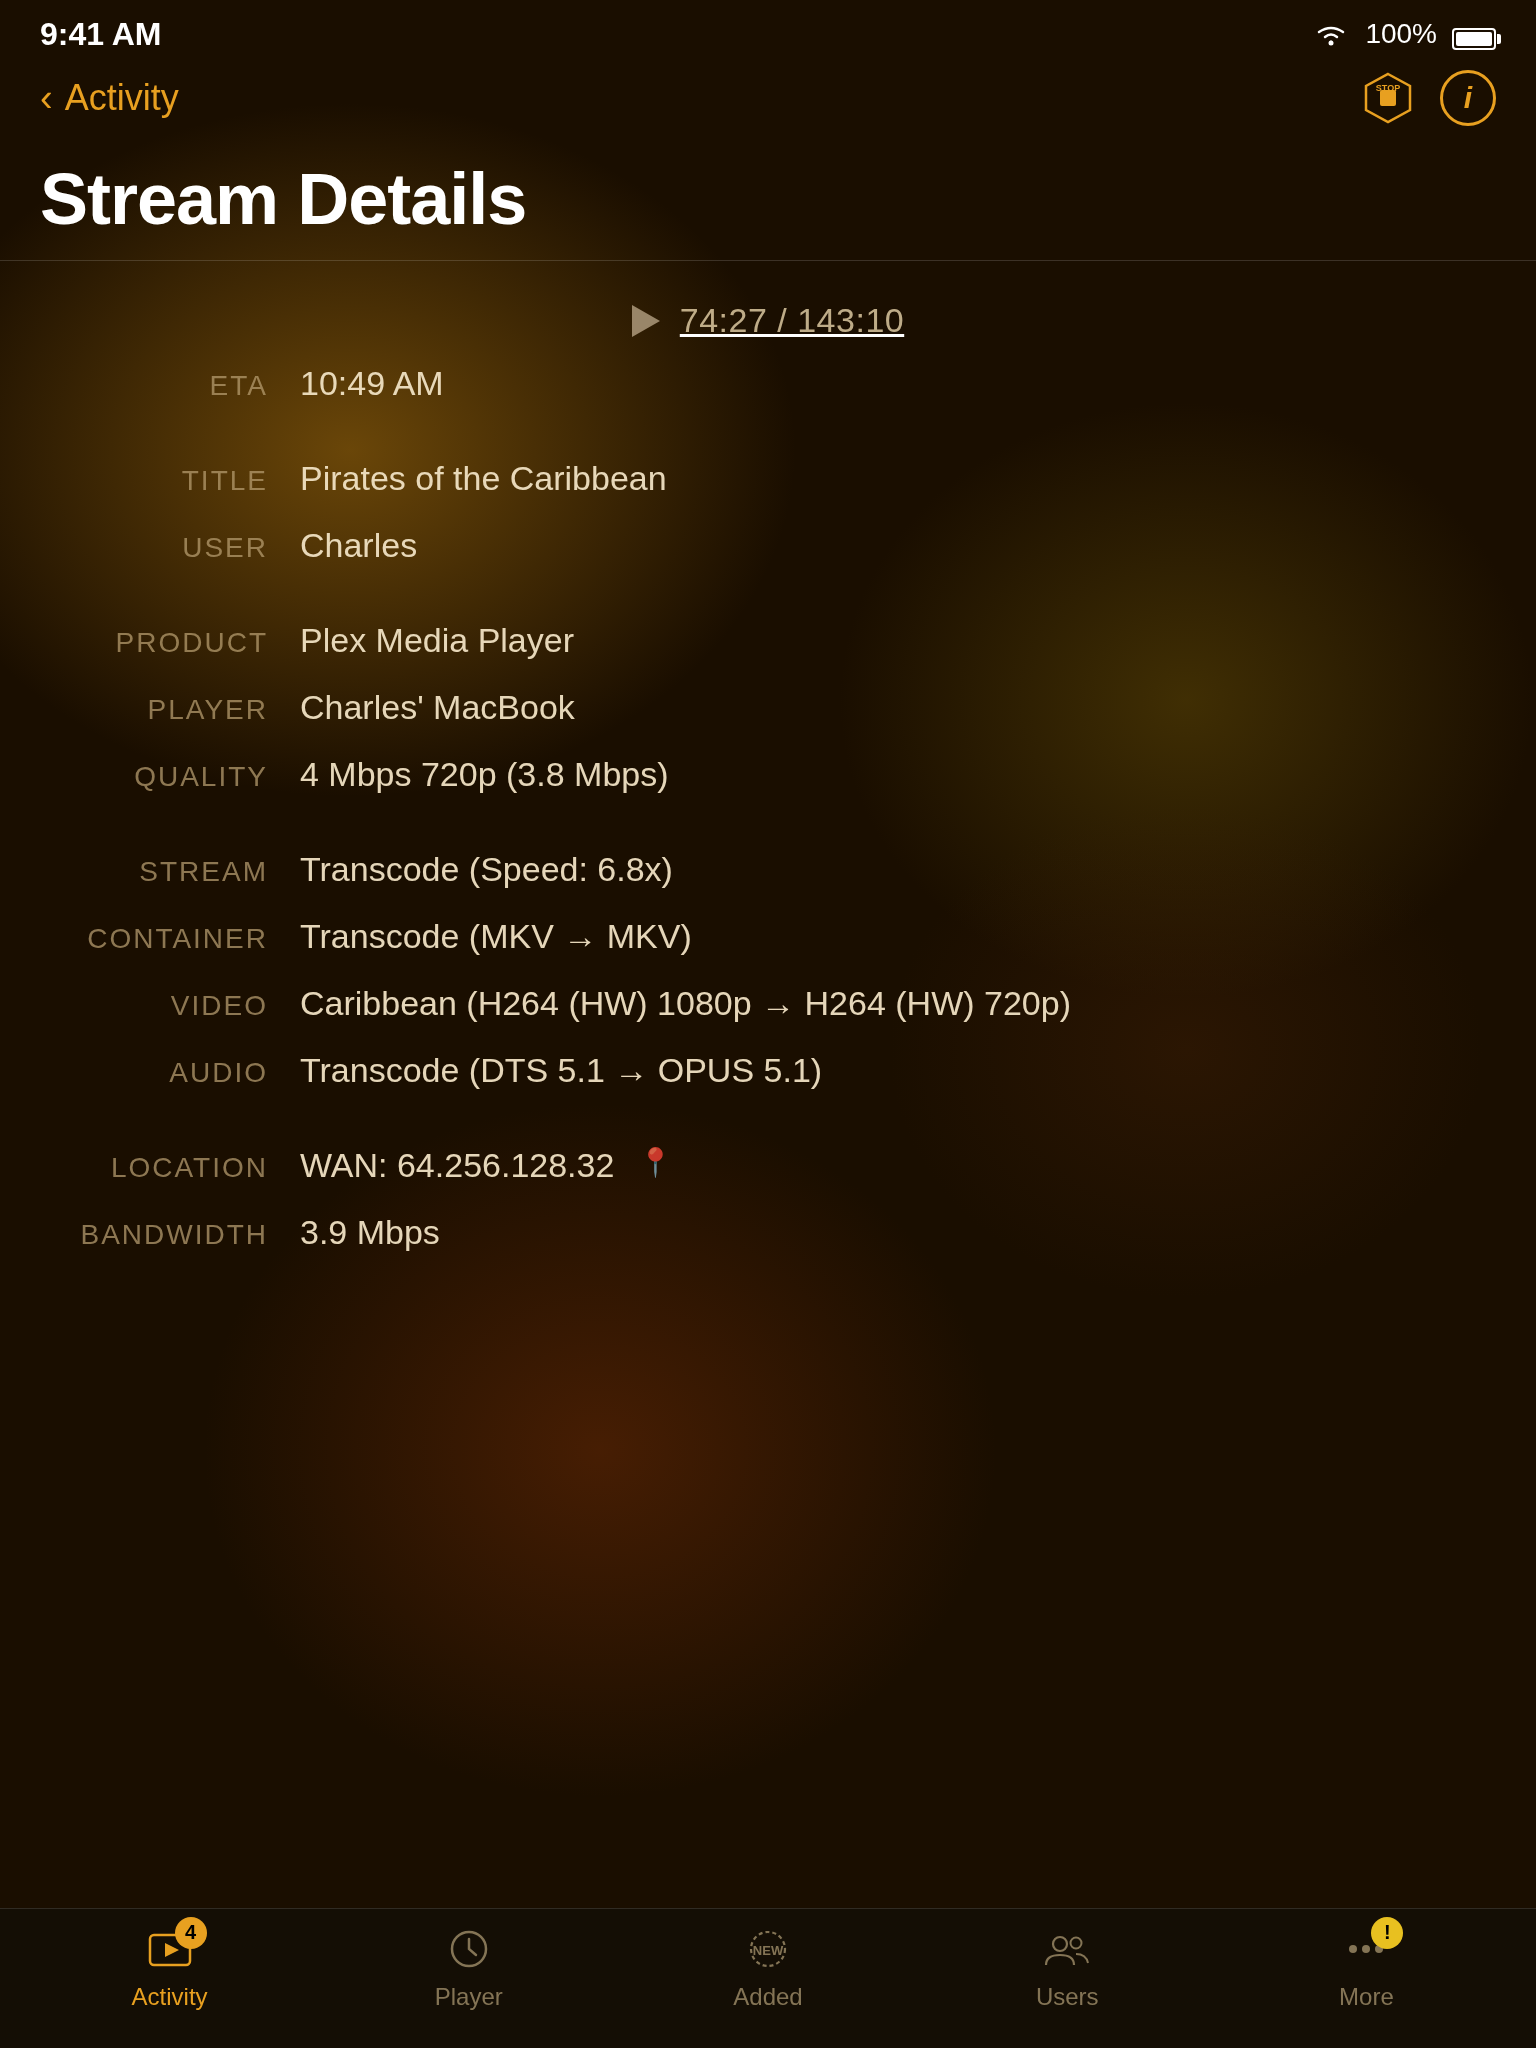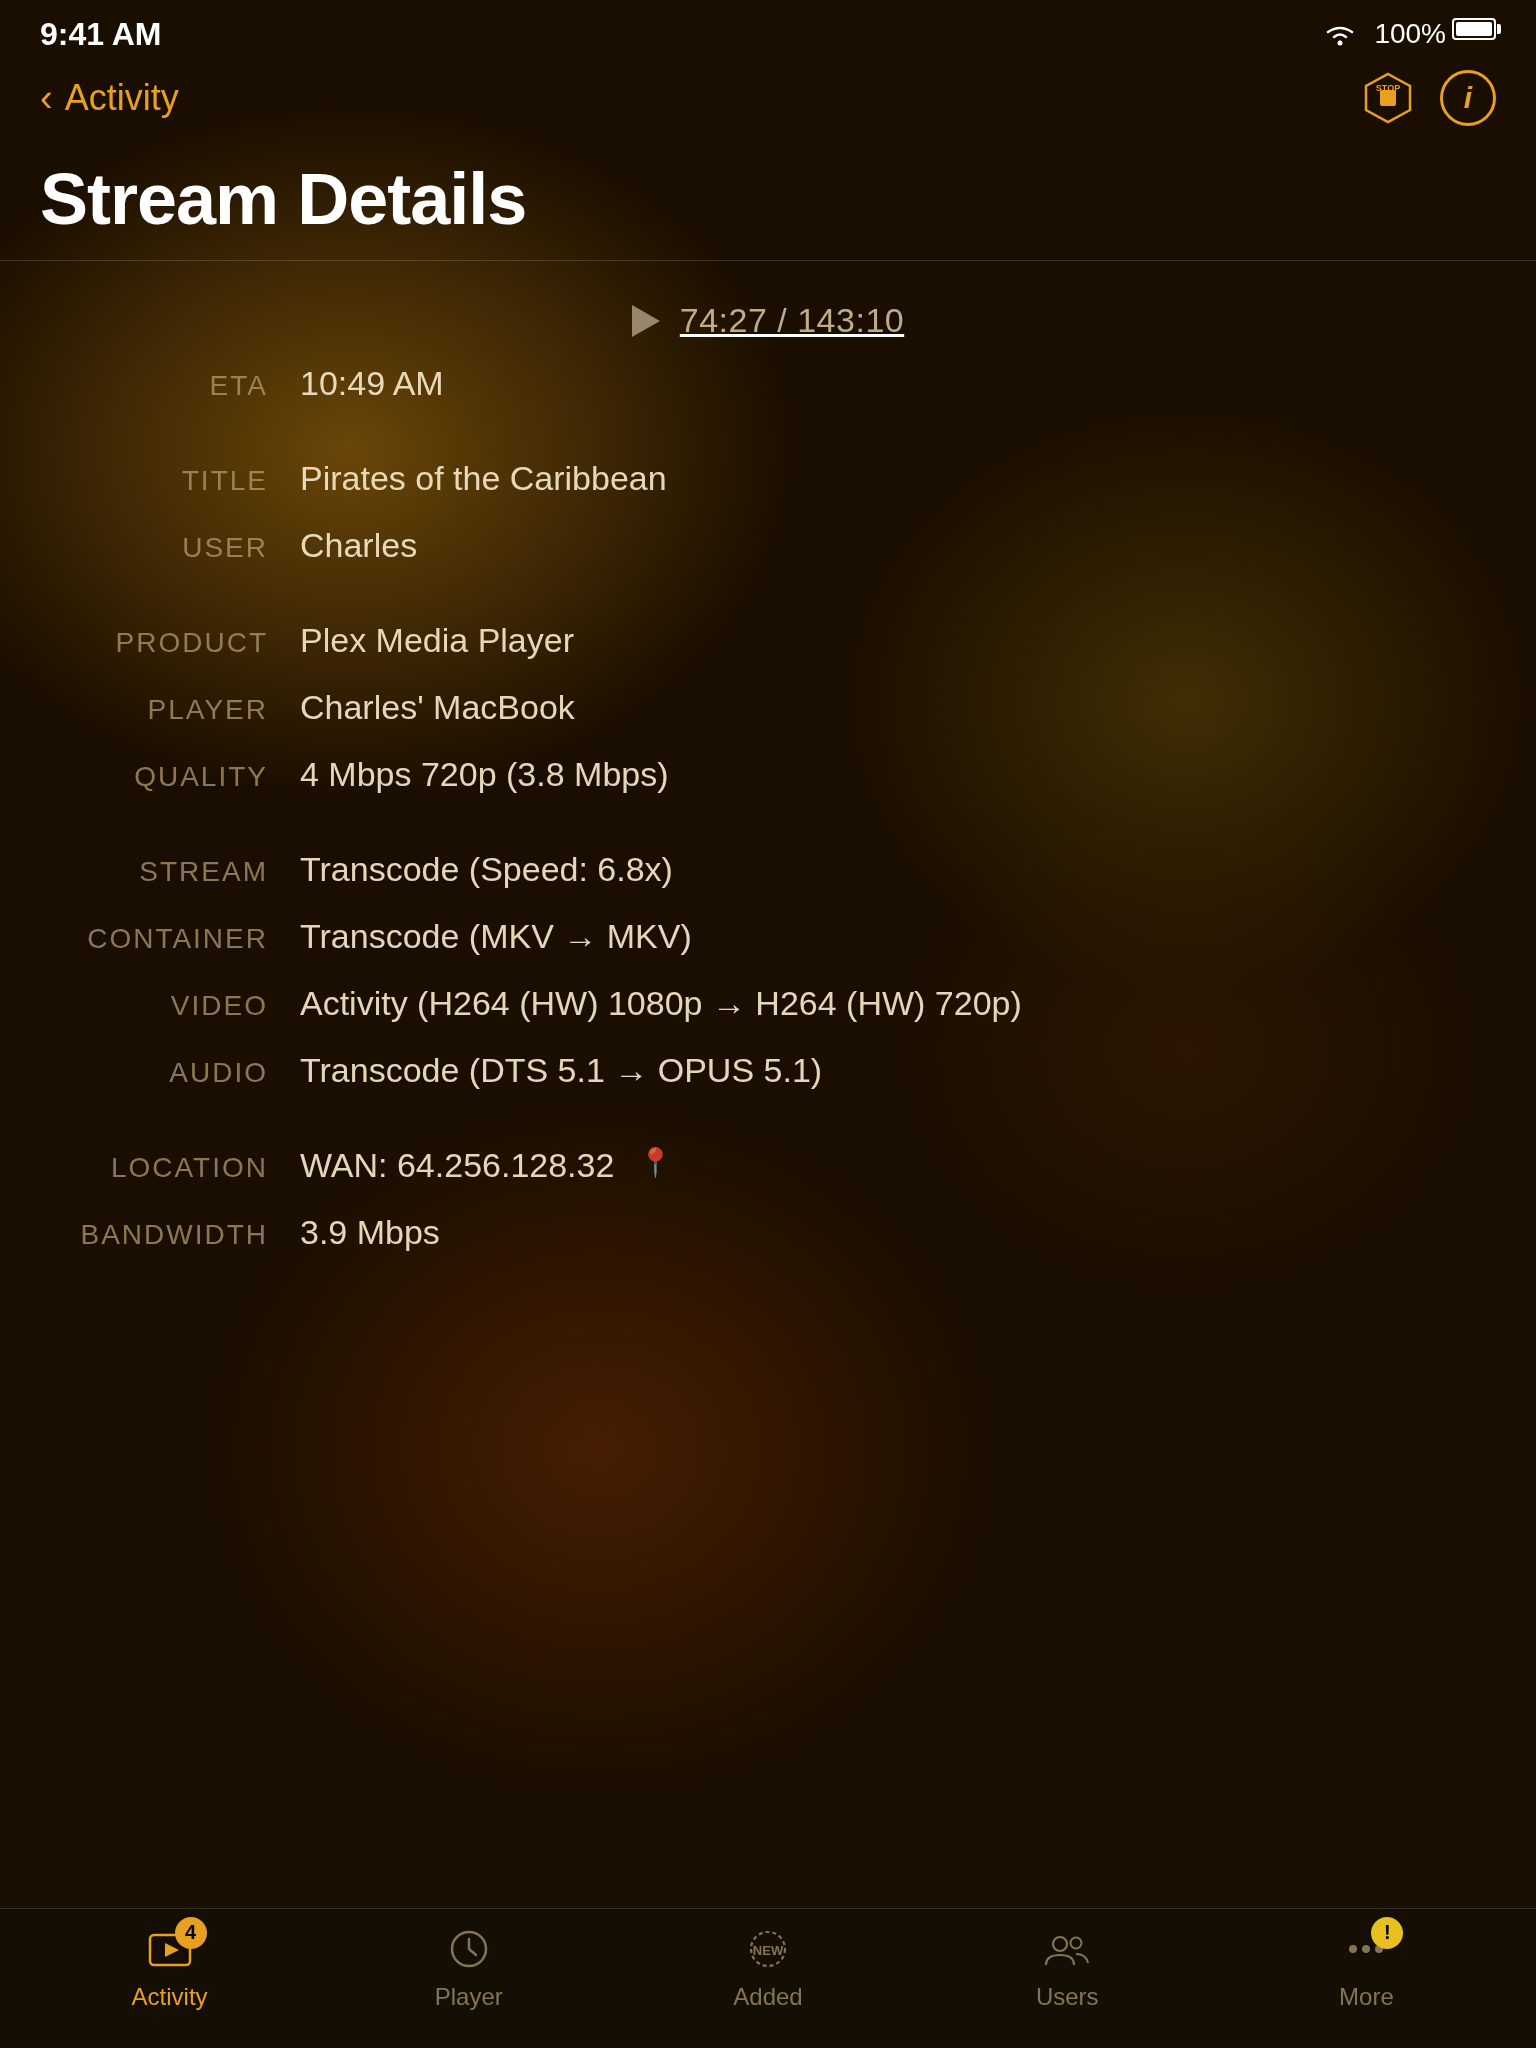--- a/index.html
+++ b/index.html
@@ -72,22 +72,22 @@
       display: flex;
       align-items: center;
       gap: 16px;
     }
     .wifi-icon {
       color: #fff;
       font-size: 28px;
     }
     .battery-container {
       display: flex;
-      align-items: flex-start;
-      gap: 6px;
+      align-items: flex-end;
+      gap: 15px;
     }
     .battery-text {
       font-size: 28px;
       color: #fff;
       font-weight: 500;
     }
     .battery-icon {
       width: 44px;
       height: 22px;
       border: 2.5px solid #fff;
@@ -432,21 +432,21 @@
         <span class="detail-value">Transcode (Speed: 6.8x)</span>
       </div>
 
       <div class="detail-row">
         <span class="detail-label">CONTAINER</span>
         <span class="detail-value">Transcode (MKV → MKV)</span>
       </div>
 
       <div class="detail-row">
         <span class="detail-label">VIDEO</span>
-        <span class="detail-value">Activity (H264 (HW) 1080p → H264 (HW) 720p)</span>
+        <span class="detail-value">Caribbean (H264 (HW) 1080p → H264 (HW) 720p)</span>
       </div>
 
       <div class="detail-row">
         <span class="detail-label">AUDIO</span>
         <span class="detail-value">Transcode (DTS 5.1 → OPUS 5.1)</span>
       </div>
 
       <div class="section-gap"></div>
 
       <div class="detail-row">

